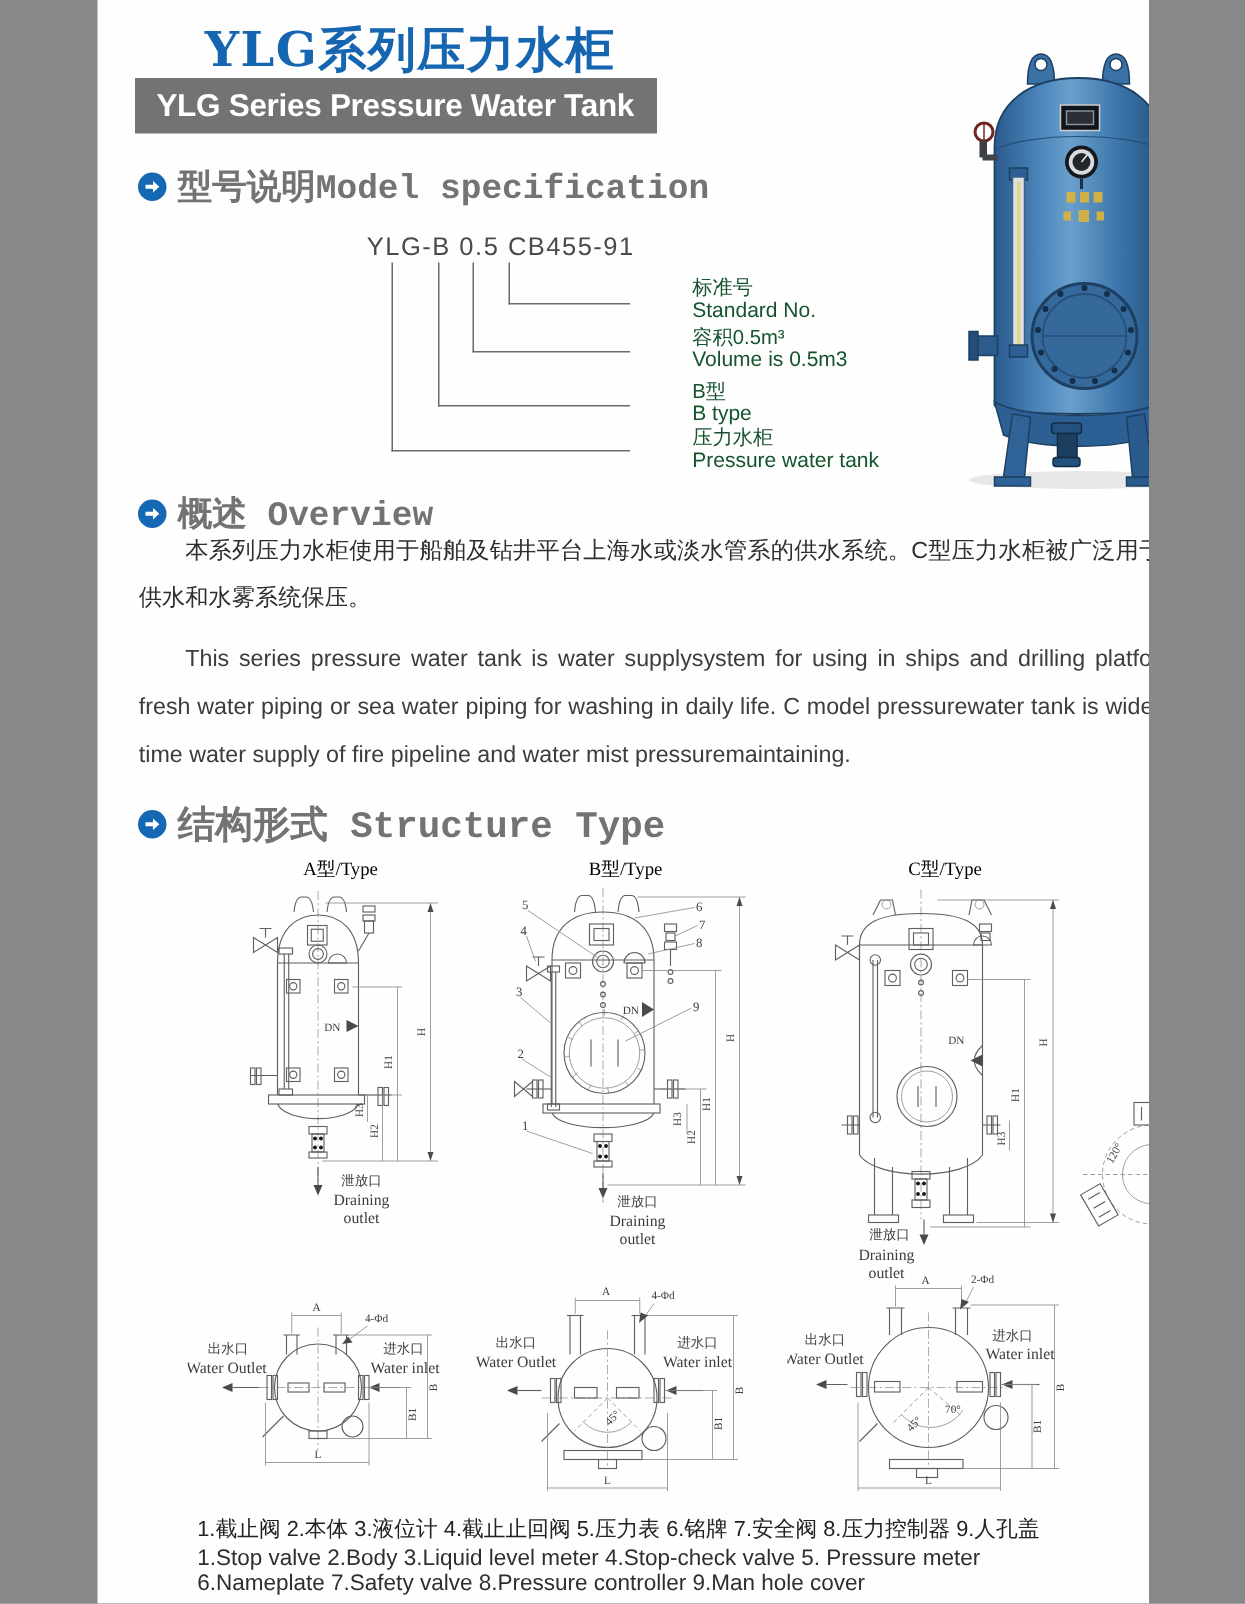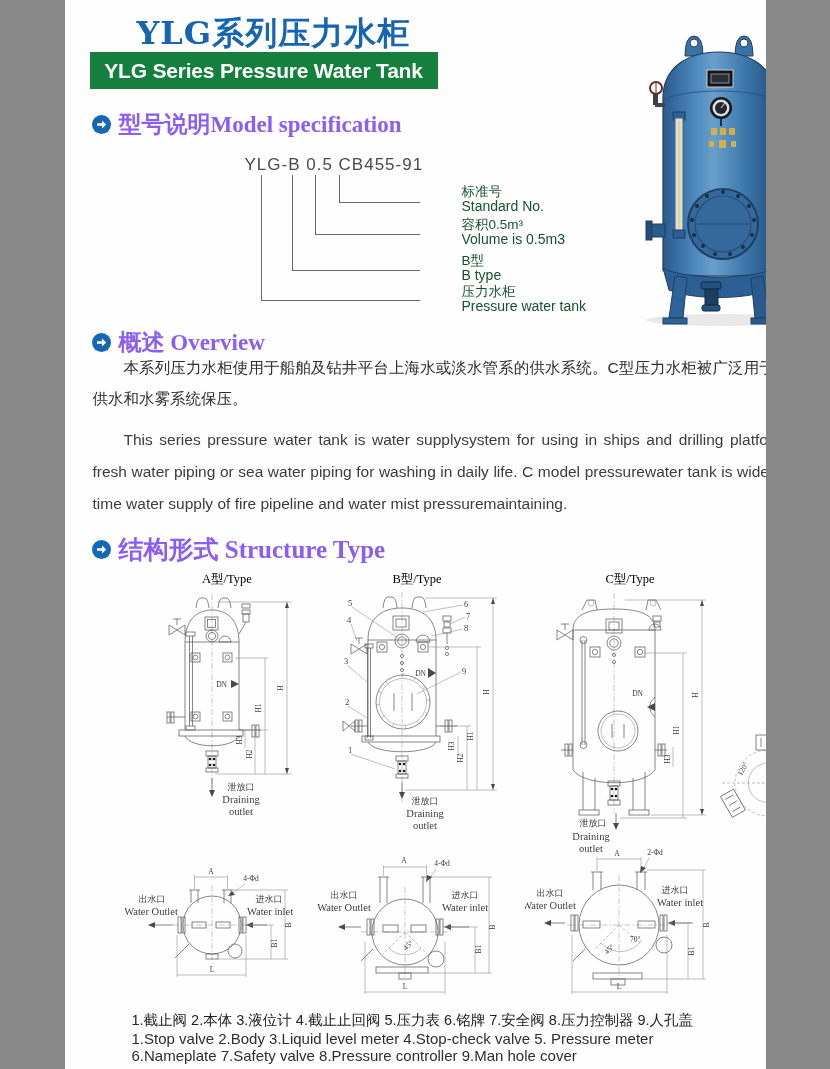--- a/index.html
+++ b/index.html
@@ -2,29 +2,29 @@
 <html><head>
 <meta charset="utf-8">
 <style>
   html,body{margin:0;padding:0;background:#888;}
   .page{position:relative;width:701px;height:1069px;background:#fefefe;margin:0 auto;
         font-family:"Liberation Sans",sans-serif;overflow:hidden;color:#2b2b2b;}
   .abs{position:absolute;}
   
   .doc-title{left:72px;top:12px;font-family:"DejaVu Serif","Liberation Serif",serif;
              font-size:32px;font-weight:bold;color:#1565b0;letter-spacing:1px;}
-  .banner{left:25px;top:52px;width:348px;height:37px;background:#15803d;color:#fff;
+  .banner{left:25px;top:52px;width:348px;height:37px;background:#737373;color:#fff;
           display:flex;align-items:center;justify-content:center;font-size:21px;font-weight:bold;
           letter-spacing:-0.2px;}
   
   .sect{display:flex;align-items:center;gap:8px;}
   .sect-icon{width:19px;height:19px;border-radius:50%;background:#1568b4;display:flex;
              align-items:center;justify-content:center;flex:0 0 auto;}
-  .sect-text{font-family:Liberation Serif, serif;font-size:23px;font-weight:bold;
-             color:#8b5cf6;}
+  .sect-text{font-family:Liberation Mono, monospace;font-size:23px;font-weight:bold;
+             color:#737373;}
   .sect3 .sect-text{font-size:25px;}
   
   .model-code{left:180px;top:155px;font-size:17px;color:#4a4a4a;letter-spacing:1px;}
   .conn{position:absolute;border-left:1px solid #6a6a6a;border-bottom:1px solid #6a6a6a;}
   .branch{position:absolute;left:356px;font-size:14px;color:#14532d;line-height:15px;margin-left:41px;}
   .branch .cn{font-size:13.5px;}
   
   .para-cn{left:28px;top:352px;width:776px;font-size:15.5px;line-height:31px;color:#2e2e2e;
            text-indent:2em;text-align:justify;}
   .para-en{left:28px;top:424px;width:778px;font-size:15.5px;line-height:32px;color:#3c3c3c;

